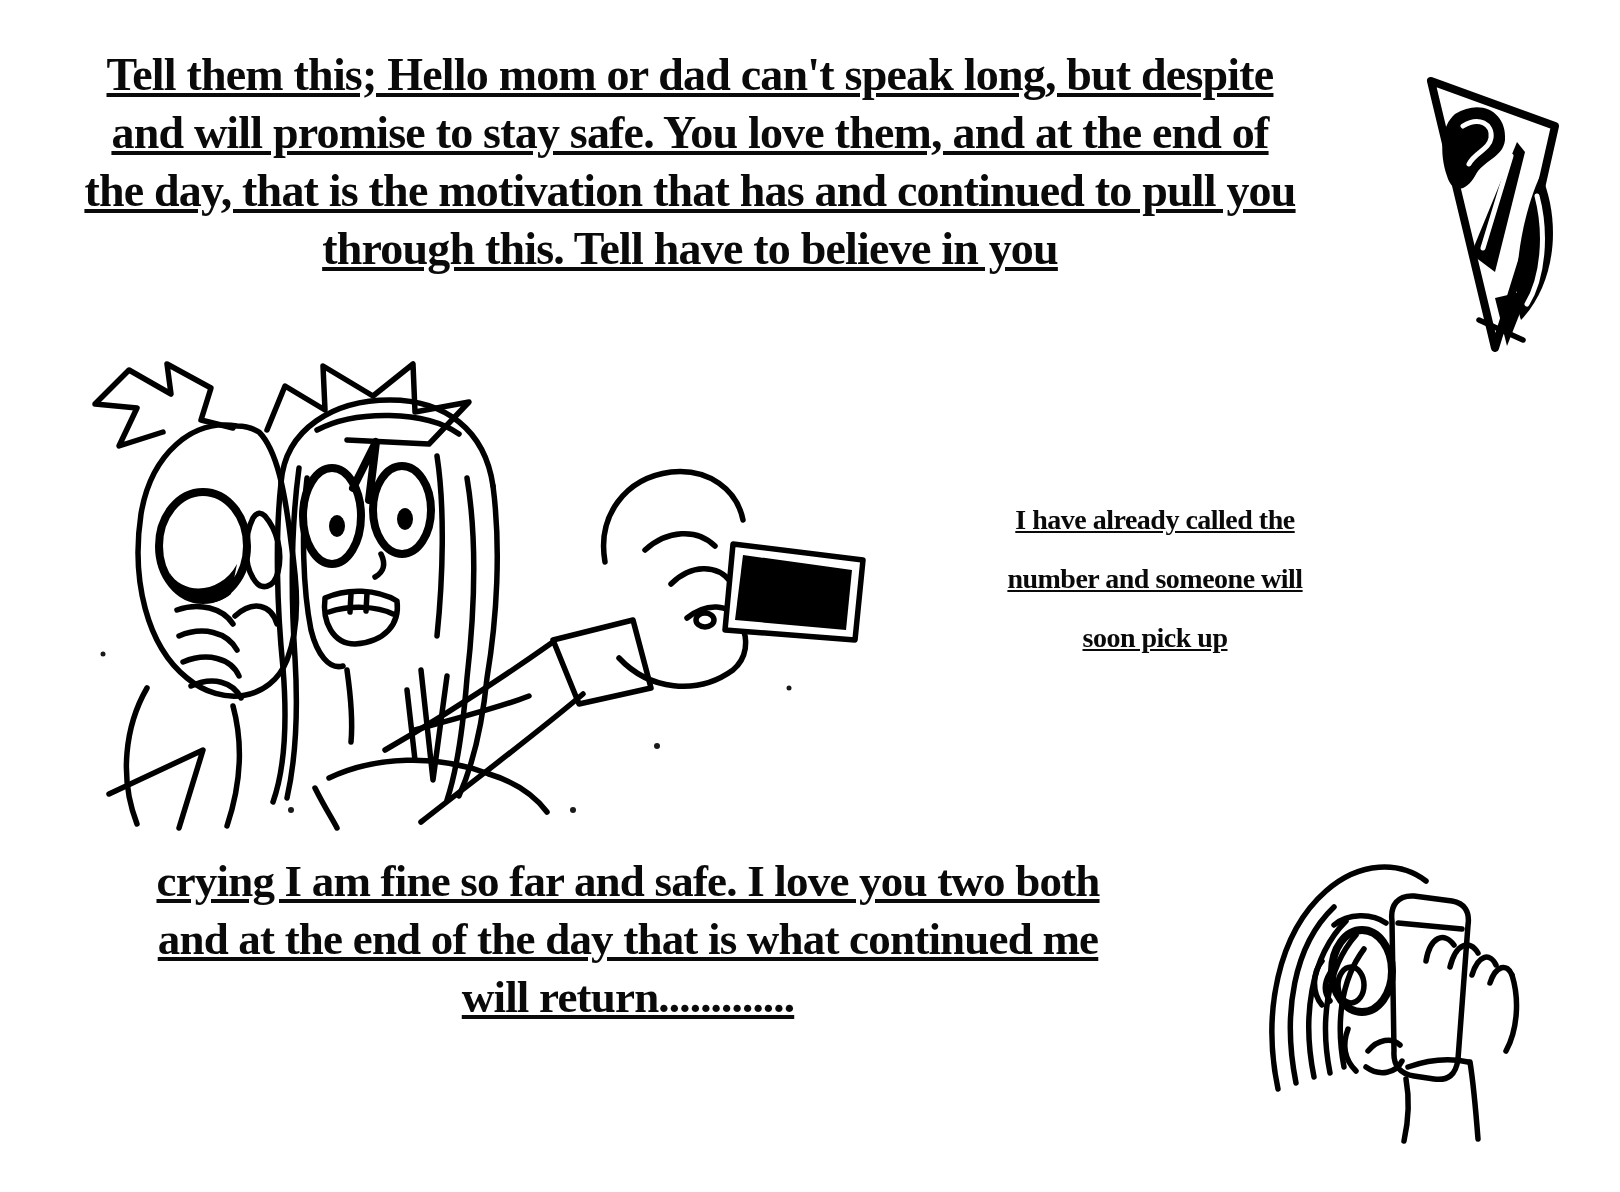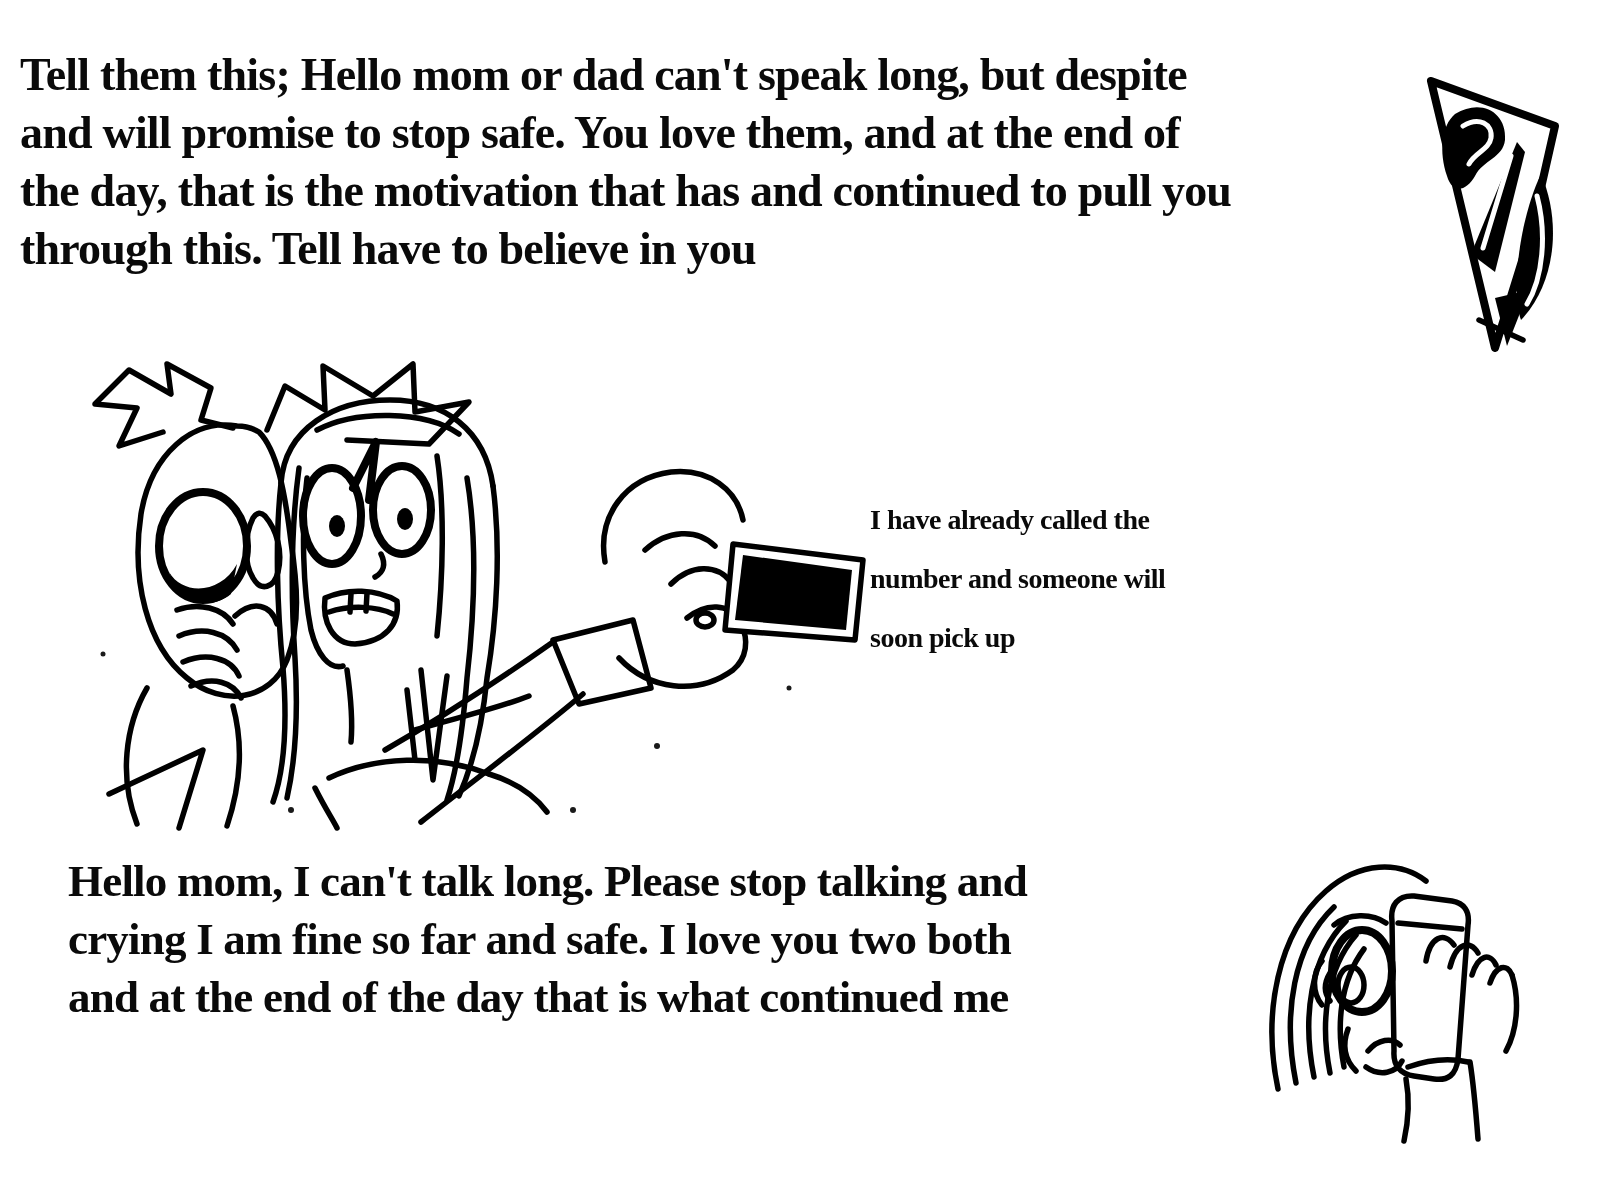--- a/index.html
+++ b/index.html
@@ -7,22 +7,24 @@
     position:relative;
     width:1620px;
     height:1192px;
     background:#ffffff;
     overflow:hidden;
     font-family:"Liberation Serif","DejaVu Serif",serif;
     color:#090909;
   }
   .textblock {
     position:absolute;
+    text-align:center;
     font-weight:700;
     color:#0a0a0a;
+    text-decoration:underline;
   }
   .textblock .line { white-space:nowrap; }
   .narration {
     left:20px; top:46px; width:1340px;
     font-size:46px; line-height:58px; letter-spacing:-0.8px;
   }
   .speech-right {
     left:870px; top:490px; width:570px;
     font-size:28px; line-height:59px; letter-spacing:-0.5px;
   }
@@ -38,21 +40,21 @@
   .fill-white { fill:#fff; stroke:#000; stroke-width:5.5; stroke-linejoin:round; }
   .speck { fill:#1a1a1a; stroke:none; }
 </style>
 </head>
 <body>
 
 <div class="canvas">
 
   <div class="textblock narration">
     <div class="line">Tell them this; Hello mom or dad can't speak long, but despite</div>
-    <div class="line">and will promise to stop safe. You love them, and at the end of</div>
+    <div class="line">and will promise to stay safe. You love them, and at the end of</div>
     <div class="line">the day, that is the motivation that has and continued to pull you</div>
     <div class="line">through this. Tell have to believe in you</div>
   </div>
 
   <svg class="art" style="left:1383px; top:56px;" width="180" height="300" viewBox="0 0 180 300">
     <path class="stroke-thick" d="M48,25 L172,70 L148,176 L112,292 Z"></path>
     <path class="fill-black" d="M72,58 C98,42 124,56 122,84 C120,102 100,104 92,120 C84,134 70,140 64,120 C56,96 58,70 72,58 Z"></path>
     <path class="stroke-white" d="M80,70 C96,60 110,68 108,82 C106,94 92,96 86,108"></path>
     <path class="fill-black" d="M134,86 L88,198 L112,216 L142,96 Z"></path>
     <path class="stroke-white" d="M128,100 L100,192"></path>
@@ -130,23 +132,23 @@
     <circle class="speck" cx="704" cy="330" r="2.5"></circle>
   </svg>
 
   <div class="textblock speech-right">
     <div class="line">I have already called the</div>
     <div class="line">number and someone will</div>
     <div class="line">soon pick up</div>
   </div>
 
   <div class="textblock speech-bottom">
-    <div class="line">Hello mom, I can't talk long. Please stop talking and</div>
     <div class="line">crying I am fine so far and safe. I love you two both</div>
     <div class="line">and at the end of the day that is what continued me</div>
+    <div class="line">will return.............</div>
   </div>
 
   <svg class="art" style="left:1230px; top:833px;" width="295" height="315" viewBox="0 0 295 315">
     <g>
       <path class="stroke" d="M48,256 C32,180 48,100 96,58 C130,28 170,28 196,48"></path>
       <path class="stroke" d="M66,250 C52,180 64,112 104,74"></path>
       <path class="stroke" d="M84,244 C72,185 80,124 116,88"></path>
       <path class="stroke" d="M100,240 C90,190 96,136 126,102"></path>
       <path class="stroke" d="M114,234 C106,192 110,148 134,116"></path>
       <path class="stroke" d="M104,92 C118,80 142,80 156,90"></path>

